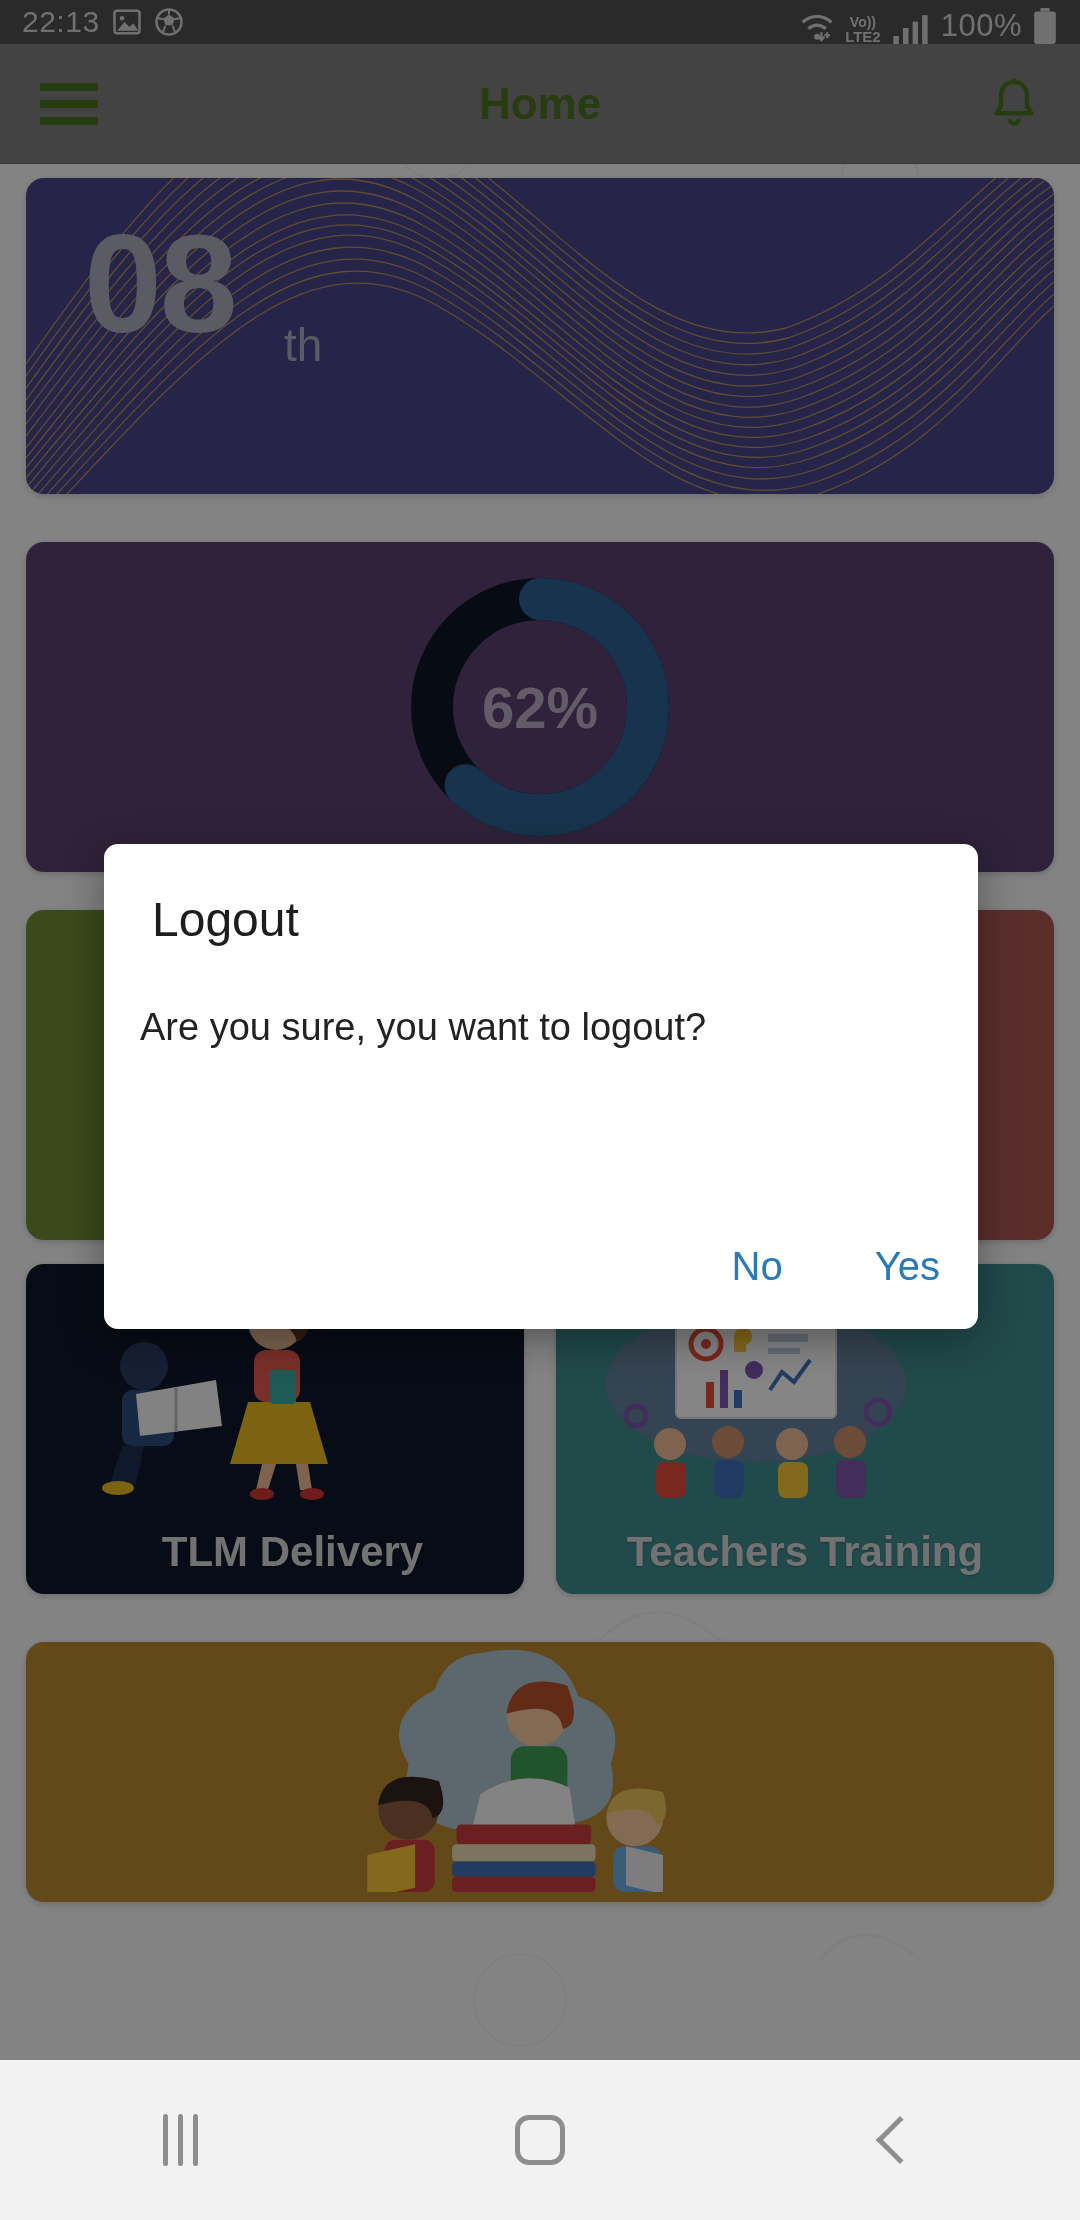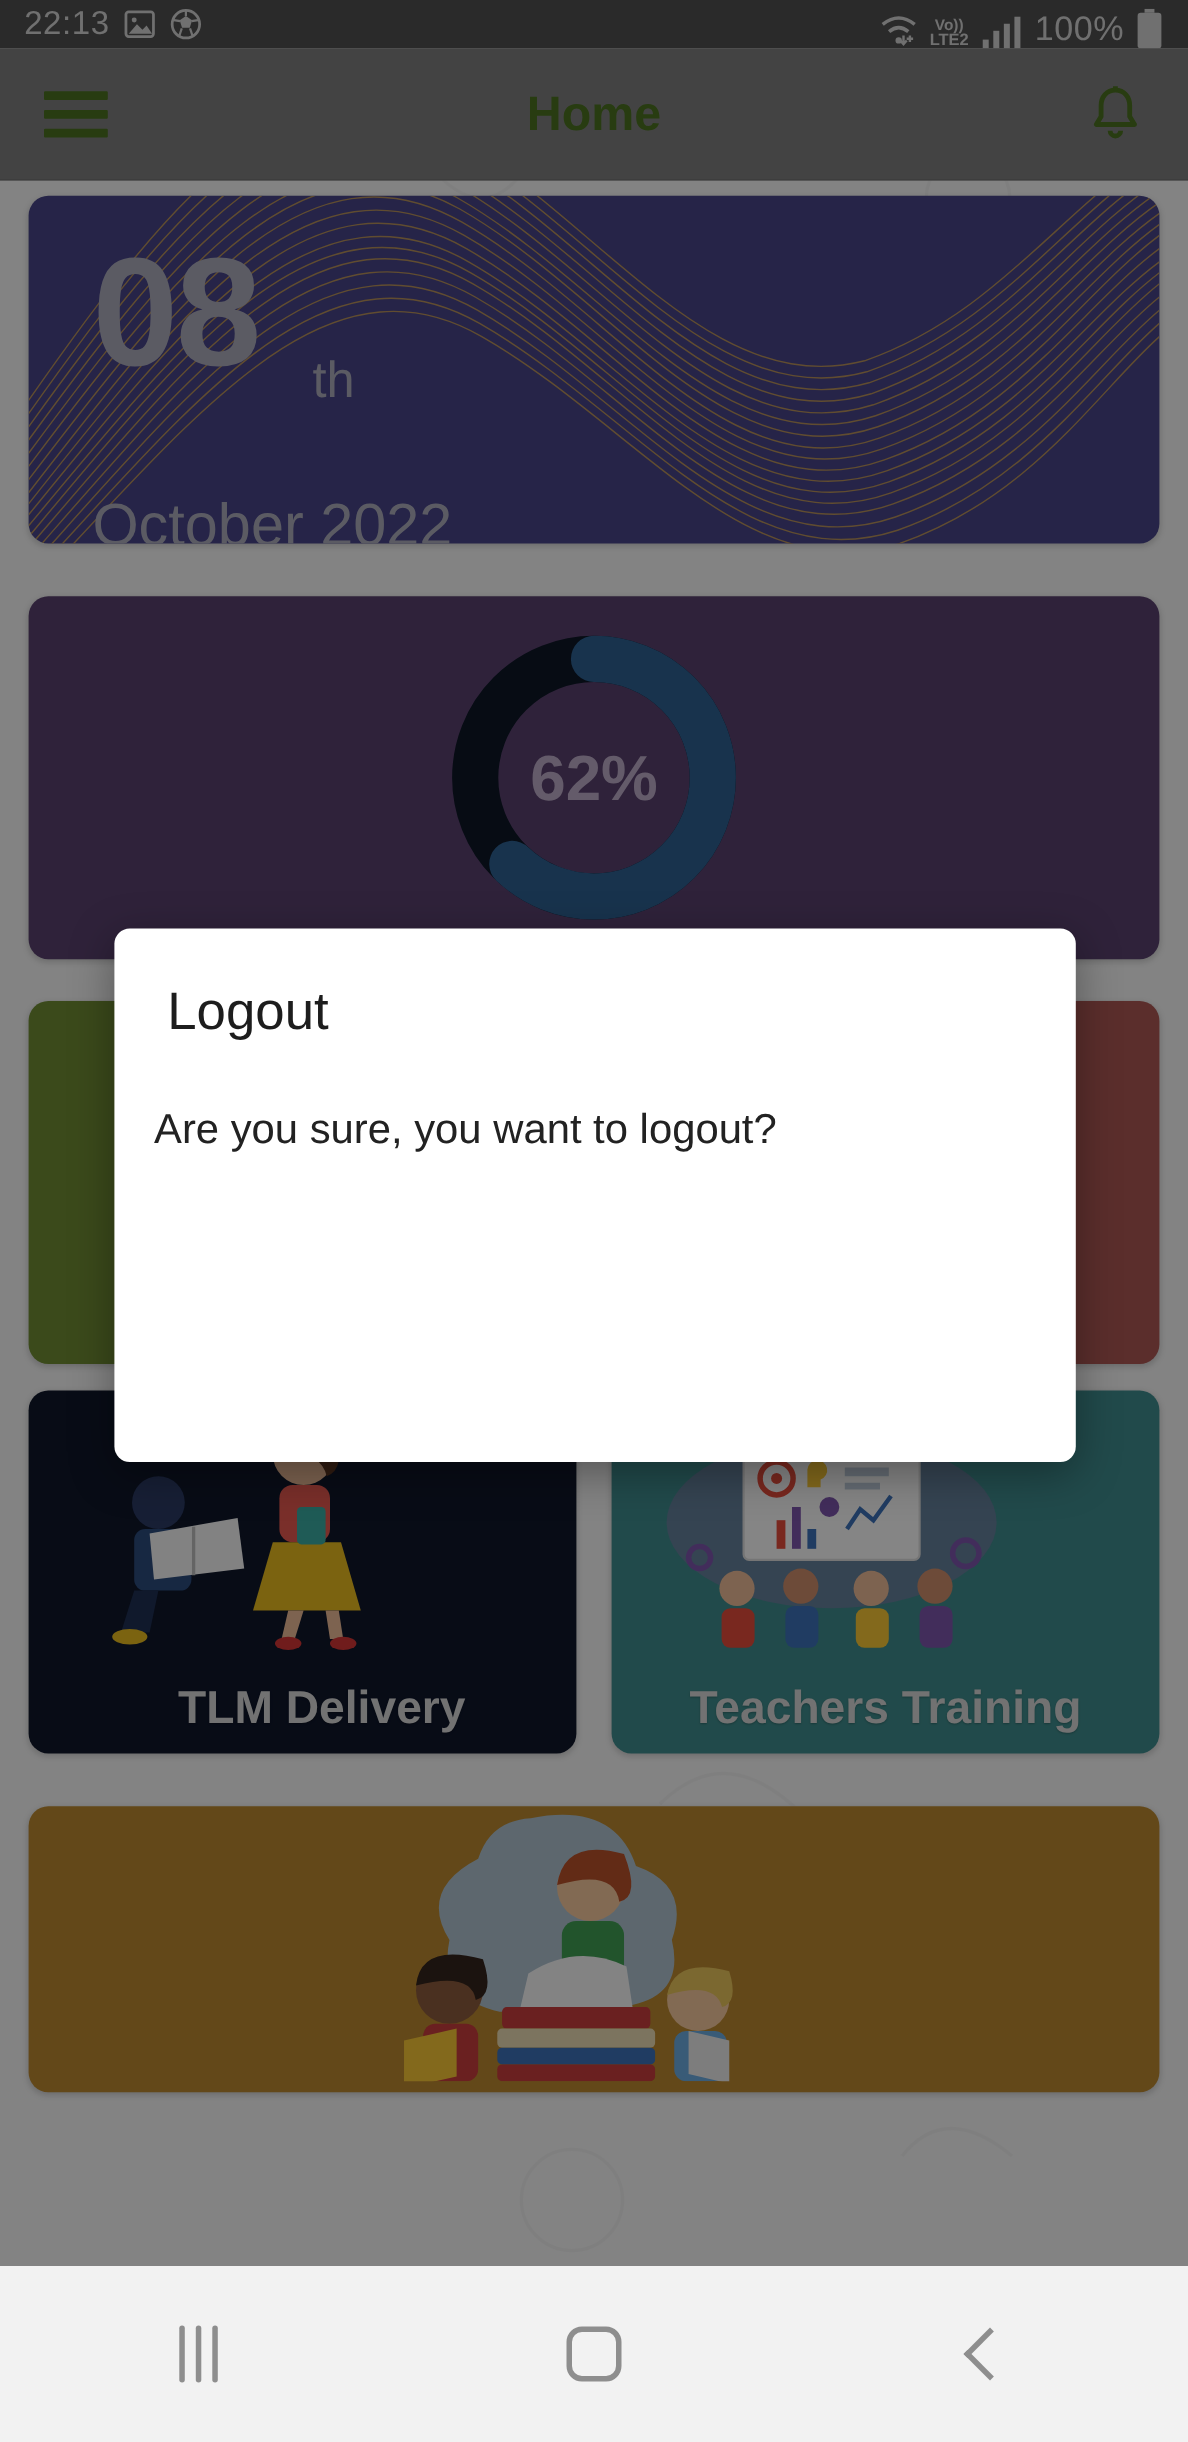--- a/index.html
+++ b/index.html
@@ -195,21 +195,20 @@
             <path d="M0 360 C160 190 272 48 412 128 C552 208 652 360 792 316 C912 274 972 178 1028 128"></path>
             <path d="M0 234 C138 48 248 -88 388 -10 C528 70 628 234 768 190 C888 148 948 50 1028 -4"></path>
             <path d="M0 222 C136 36 246 -98 386 -22 C526 58 626 222 766 180 C886 138 946 40 1028 -14"></path>
             <path d="M0 210 C134 24 244 -110 384 -34 C524 46 624 210 764 170 C884 128 944 30 1028 -24"></path>
             <path d="M0 198 C132 12 242 -122 382 -46 C522 34 622 198 762 160 C882 118 942 20 1028 -34"></path>
             <path d="M0 186 C130 0 240 -134 380 -58 C520 22 620 186 760 150 C880 108 940 10 1028 -44"></path>
           </g>
         </svg>
         <div class="date-num">08</div>
         <div class="date-sup">th</div>
-        <div class="date-month">October 2022</div>
       </div>
 
       <div class="card stats-card">
         <div class="donut">
           <svg width="270" height="270" viewBox="0 0 270 270">
             <circle cx="135" cy="135" r="108" fill="none" stroke="#0d1726" stroke-width="42"></circle>
             <circle cx="135" cy="135" r="108" fill="none" stroke="#2d5f8f" stroke-width="42" stroke-dasharray="421 258" stroke-linecap="round" transform="rotate(-90 135 135)"></circle>
           </svg>
           <div class="donut-label">62%</div>
         </div>
@@ -324,20 +323,24 @@
 
       </div>
     </div>
   </div>
 
   <div id="scrim"></div>
 
   <div id="dialog">
     <div class="dlg-title">Logout</div>
     <div class="dlg-msg">Are you sure, you want to logout?</div>
+    <div class="dlg-actions">
+      <button class="dlg-btn">No</button>
+      <button class="dlg-btn">Yes</button>
+    </div>
   </div>
 
   <div id="navbar">
     <div class="nav-btn">
       <div class="nav-recents">
           <i></i>
           <i></i>
           <i></i>
         </div>
     </div>

